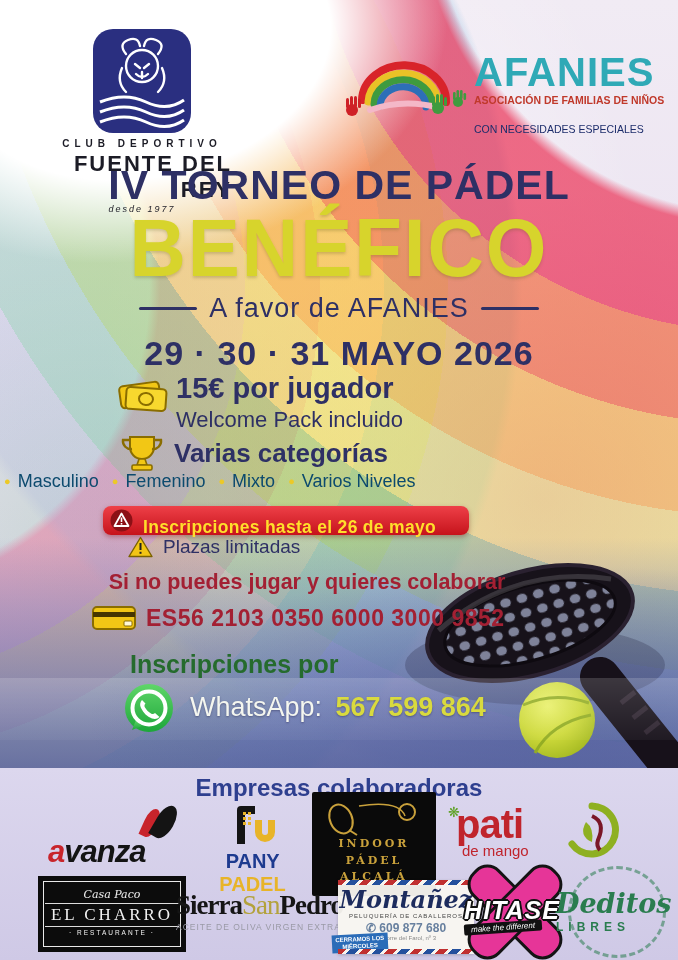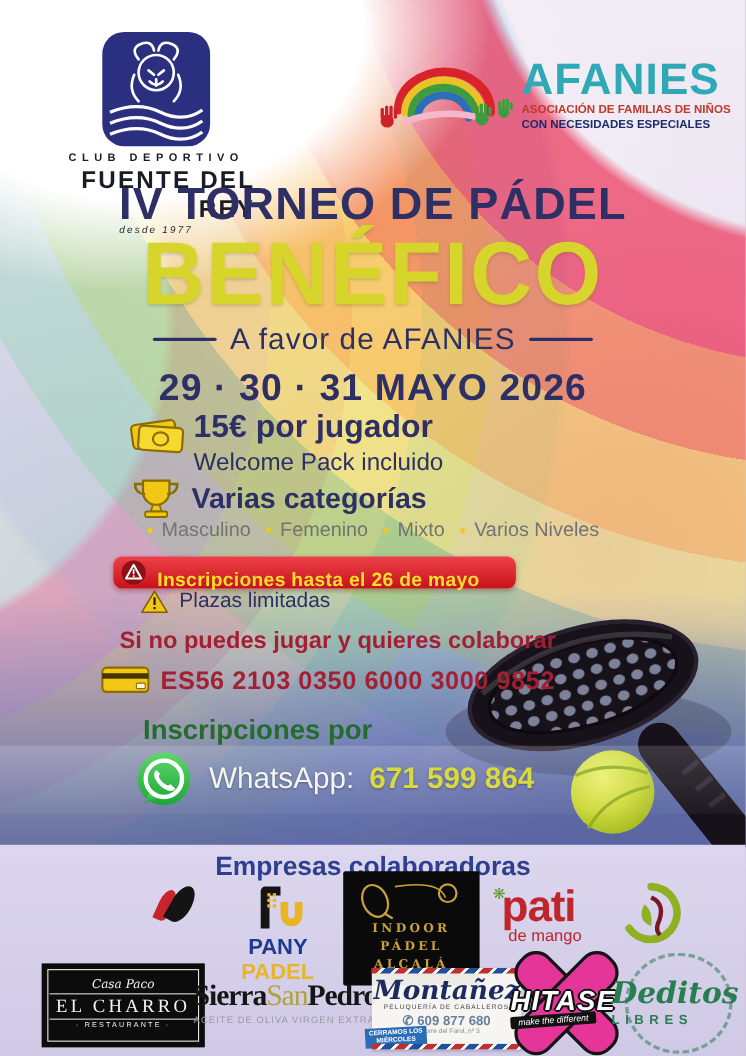--- a/index.html
+++ b/index.html
@@ -23,36 +23,36 @@
   
   .club{position:absolute;left:52px;top:28px;width:180px;text-align:center;color:#1c1c26;}
   .club-badge{display:block;margin:0 auto;}
   .club-l1{margin-top:4px;font-size:10px;letter-spacing:5px;font-weight:600;}
   .club-l2{margin-top:2px;font-size:22px;letter-spacing:2px;font-weight:600;text-align:right;}
   .club-l3{margin-top:1px;font-size:9px;font-style:italic;letter-spacing:2px;}
   .afanies{position:absolute;left:340px;top:52px;display:flex;align-items:flex-start;}
   .afanies-txt{margin-left:6px;}
   .afanies-name{font-size:40px;font-weight:800;color:#2fa9b6;letter-spacing:1px;line-height:1;}
   .afanies-s1{font-size:10.5px;font-weight:700;color:#c0392b;margin-top:2px;}
-  .afanies-s2{font-size:10.5px;font-weight:700;color:#1d2d6b;margin-top:1px;}
+  .afanies-s2{font-size:10.5px;font-weight:400;color:#1d2d6b;margin-top:17px;}
   
   .title-block{position:absolute;left:0;top:162px;width:678px;text-align:center;color:#2e3065;}
   .t1{font-size:41px;font-weight:800;letter-spacing:1px;}
   .t2{font-size:78px;font-weight:800;color:#d7d42c;letter-spacing:2px;line-height:1.0;
       text-shadow:0 2px 3px rgba(90,90,20,.25);transform:scaleY(1.04);}
   .tagline{display:flex;align-items:center;justify-content:center;gap:12px;margin-top:6px;}
   .dash{width:58px;height:3px;background:#2e3065;border-radius:2px;}
   .tag-txt{font-size:27px;color:#2e3065;letter-spacing:1px;}
   .dates{margin-top:10px;font-size:34px;font-weight:800;letter-spacing:1px;}
   
   .ico{position:absolute;}
   .price{position:absolute;left:176px;top:372px;font-size:29px;font-weight:800;color:#2e3065;}
   .price-note{position:absolute;left:176px;top:407px;font-size:22px;color:#2e3065;}
   .cats-title{position:absolute;left:174px;top:438px;font-size:26px;font-weight:800;color:#2e3065;}
-  .cats{position:absolute;left:0;top:471px;width:678px;text-align:center;font-size:18px;color:#737373;}
+  .cats{position:absolute;left:0;top:471px;width:678px;font-size:18px;color:#0c4a6e;}
   .cat{margin:0 4px;}
   .cat::before{content:"●";color:#ecc927;font-size:11px;vertical-align:2px;margin-right:7px;}
   .banner{position:absolute;left:103px;top:506px;width:366px;height:29px;border-radius:8px;
     background:linear-gradient(180deg,#ee4048,#c6131b);display:flex;align-items:center;
     box-shadow:0 2px 5px rgba(120,0,10,.35);}
   .banner-txt{color:#ffdf2b;font-weight:800;font-size:17.5px;margin-left:10px;letter-spacing:.3px;margin-top:14px;}
   .warn-row{position:absolute;left:128px;top:536px;display:flex;align-items:center;gap:10px;}
   .warn-txt{font-size:19px;color:#2e3065;}
   .donate{position:absolute;left:0;top:570px;width:614px;text-align:center;font-size:21.5px;
     font-weight:800;color:#a32033;}
@@ -300,29 +300,30 @@
           <stop offset="100%" stop-color="#1da63a"></stop>
         </linearGradient>
       </defs>
     <circle cx="27" cy="26" r="24" fill="url(#wag)"></circle>
     <path d="M10 48 l4 -10 6 6 z" fill="url(#wag)"></path>
     <circle cx="27" cy="26" r="16.5" fill="none" stroke="#fff" stroke-width="4"></circle>
     <path d="M20 18 c-2 2 -2.5 5 -1 8 c2.5 5 6 8.5 11 10.5 c3 1 5.5 .5 7.5 -1.5 l-4.5 -4 c-1 1 -2.5 1.5 -4 .5 c-2.5 -1.5 -4.5 -3.5 -6 -6 c-1 -1.5 -.5 -3 .5 -4 z" fill="#fff"></path>
   </svg>
   <div class="wa-txt">
     <span>WhatsApp:</span>
-    <span class="wa-num">671 599 864</span>
+    <span class="wa-num">567 599 864</span>
   </div>
 
   <div class="sponsors">
     <div class="sp-title">Empresas colaboradoras</div>
 
     <div class="sp avanza">
       <span class="av-sw1"></span>
       <span class="av-sw2"></span>
+      <div class="av-txt"><span class="av-a">a</span><span>vanza</span></div>
     </div>
 
     <div class="sp pany">
       <svg width="48" height="48" viewBox="0 0 48 48" style="margin-top:0">
         <path d="M8 44 V10 a4 4 0 0 1 4 -4 h14 v8 h-10 v30 z" fill="#141414"></path>
         <path d="M26 20 v12 a10 10 0 0 0 20 0 v-12 h-7 v12 a3 3 0 0 1 -6 0 v-12 z" fill="#e8b428"></path>
         <g fill="#e8b428">
             <rect x="14" y="12" width="3" height="3"></rect>
             <rect x="19" y="12" width="3" height="3"></rect>
             <rect x="14" y="17" width="3" height="3"></rect>

